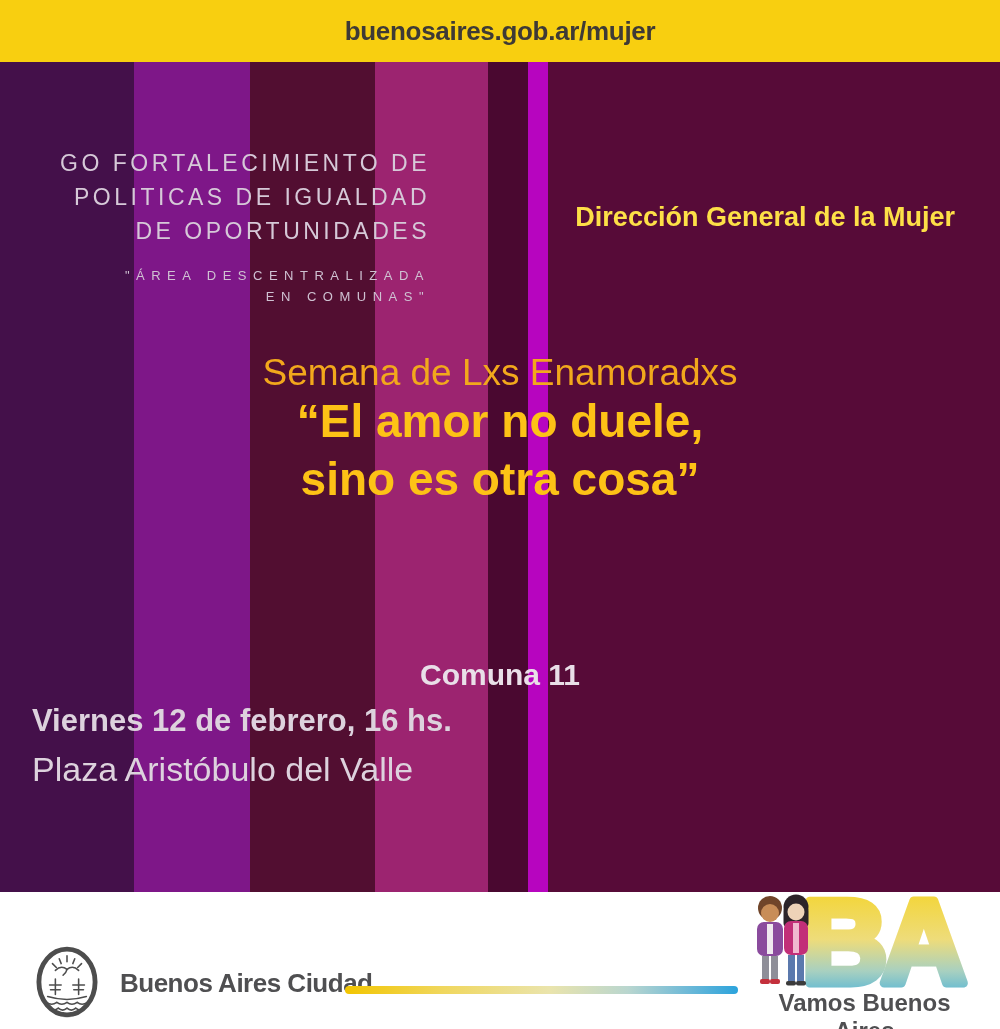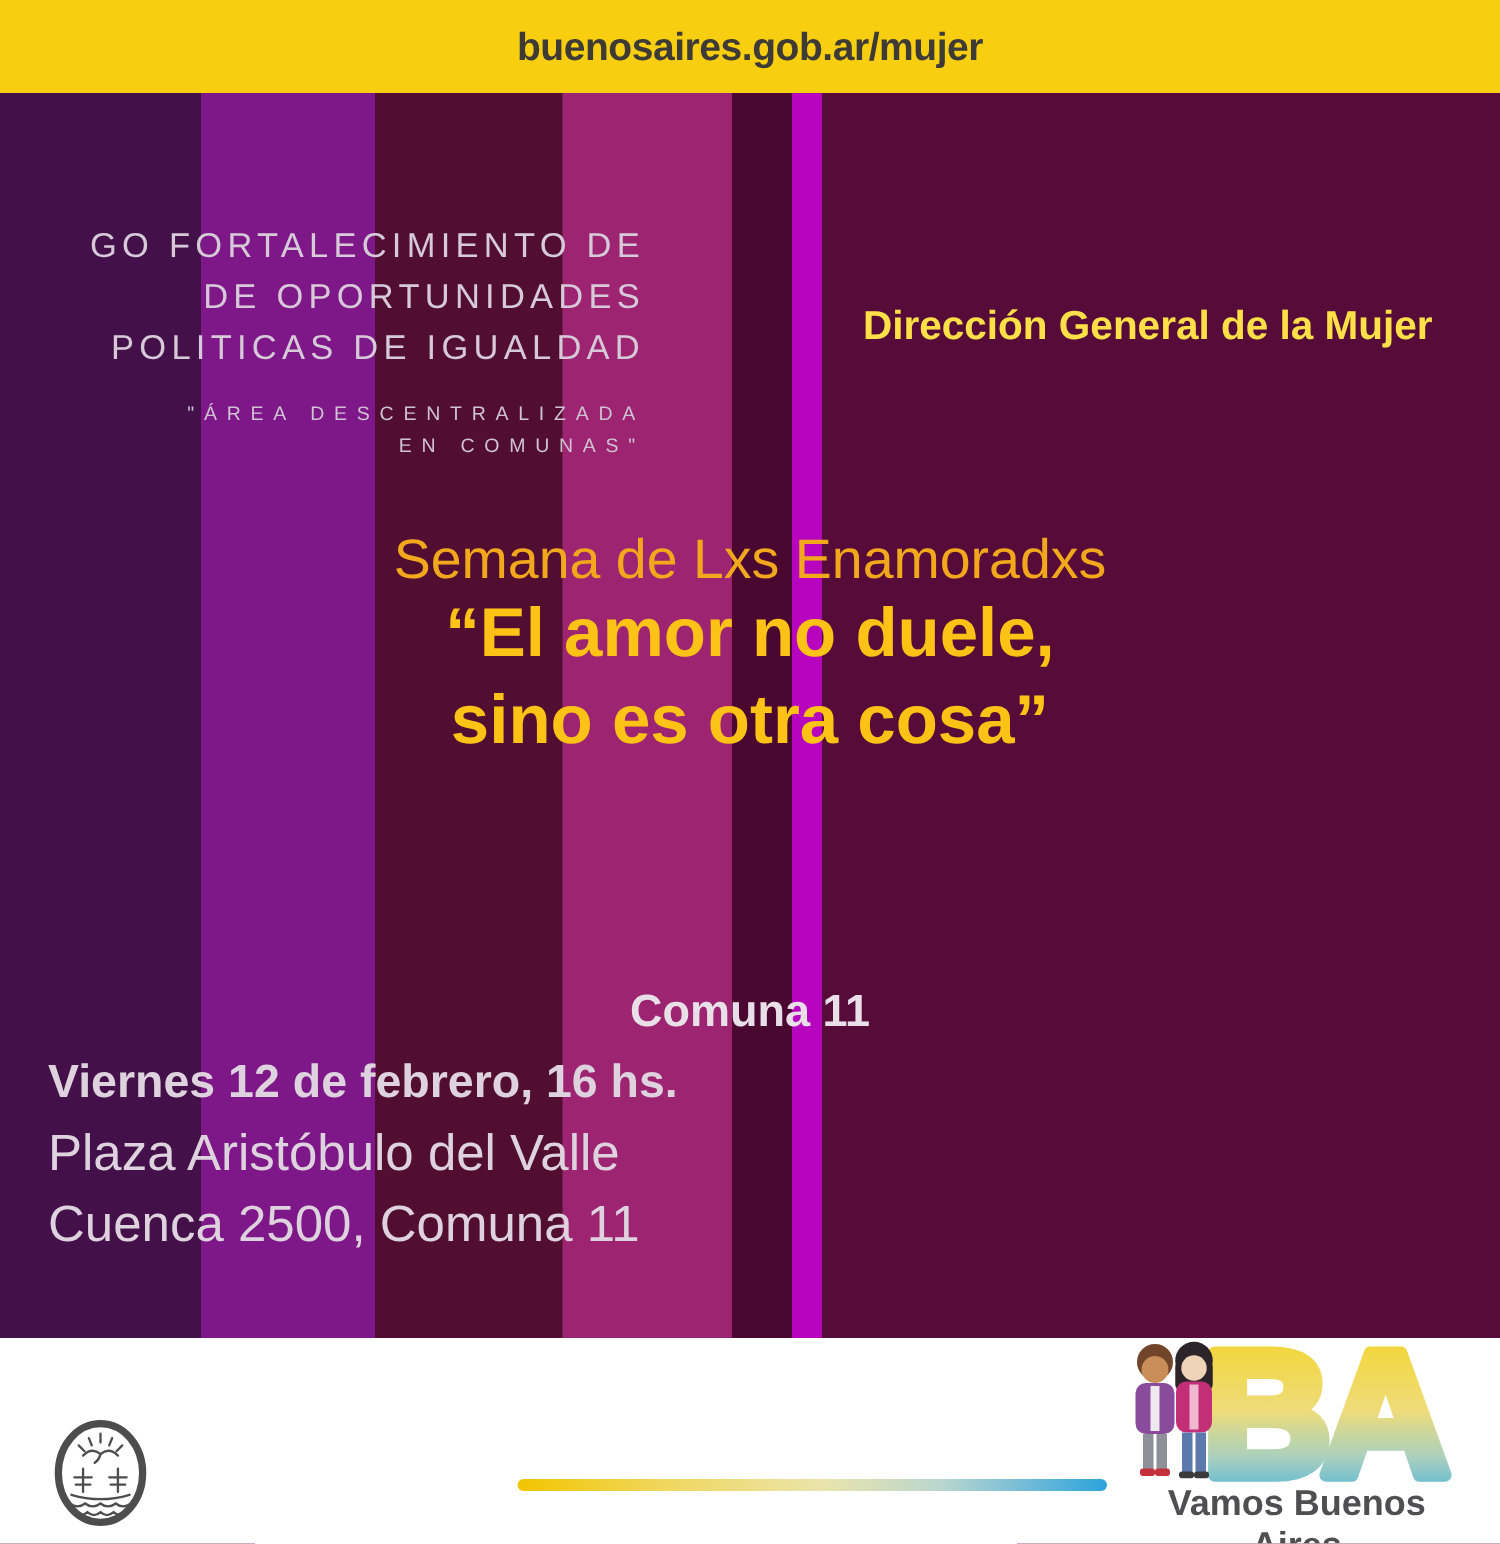--- a/index.html
+++ b/index.html
@@ -75,61 +75,61 @@
     <div class="stripe s1" style="background: rgb(68, 16, 74);"></div>
     <div class="stripe s2" style="background: rgb(126, 23, 136);"></div>
     <div class="stripe s3" style="background: rgb(82, 14, 49);"></div>
     <div class="stripe s4" style="background: rgb(156, 36, 112);"></div>
     <div class="stripe s5" style="background: rgb(74, 8, 48);"></div>
     <div class="stripe s6" style="background: rgb(183, 5, 191);"></div>
 
     <section class="program">
       <div class="program-title">
         <div>GO FORTALECIMIENTO DE</div>
+        <div>POLITICAS DE IGUALDAD</div>
         <div>DE OPORTUNIDADES</div>
-        <div>POLITICAS DE IGUALDAD</div>
       </div>
       <div class="program-subtitle">
         <div>"ÁREA DESCENTRALIZADA</div>
         <div>EN COMUNAS"</div>
       </div>
     </section>
 
     <div class="direccion">Dirección General de la Mujer</div>
 
     <div class="center-line kicker" style="color: rgb(242, 168, 28);">Semana de Lxs Enamoradxs</div>
     <div class="center-line quote q1" style="color: rgb(253, 194, 22);">“El amor no duele,</div>
     <div class="center-line quote q2" style="color: rgb(253, 194, 22);">sino es otra cosa”</div>
 
     <div class="center-line comuna">Comuna 11</div>
 
     <section class="details" style="color: rgb(221, 210, 221);">
       <div class="d1">Viernes 12 de febrero, 16 hs.</div>
       <div class="d2">Plaza Aristóbulo del Valle</div>
-      <div class="d3">Cuenca 2500, Comuna 11</div>
     </section>
   </main>
 
   <footer class="footer">
 
     <svg class="crest" width="62" height="72" viewBox="0 0 64 74">
       <ellipse cx="32" cy="37" rx="29" ry="34" fill="#ffffff" stroke="#4d4d4d" stroke-width="5"></ellipse>
       <g stroke="#4d4d4d" stroke-width="1.6" fill="none" stroke-linecap="round">
         <path d="M24 13 L26 18 M32 10 L32 16 M40 13 L38 18 M17 18 L21 22 M47 18 L43 22"></path>
         <path d="M20 25 Q 26 19 32 24 Q 38 19 44 25"></path>
         <path d="M32 24 Q 31 28 28 30"></path>
         <path d="M20 34 V 50 M14 40 H 26 M15 45 H 25"></path>
         <path d="M44 34 V 50 M38 40 H 50 M39 45 H 49"></path>
         <path d="M12 52 Q 32 58 52 52"></path>
         <path d="M11 58 q 5 4 10.5 0 q 5 4 10.5 0 q 5 4 10.5 0 q 5 4 10.5 0"></path>
         <path d="M14 64 q 4.5 4 9 0 q 4.5 4 9 0 q 4.5 4 9 0 q 4.5 4 9 0"></path>
         <path d="M20 69 q 4 3.5 8 0 q 4 3.5 8 0 q 4 3.5 8 0"></path>
       </g>
     </svg>
 
+    <span class="city" style="color: rgb(79, 79, 81);">Buenos Aires Ciudad</span>
 
     <div class="grad-line"></div>
 
     <svg class="ba-svg" width="220" height="100" viewBox="0 0 220 100">
       <defs>
         <linearGradient id="bagrad" x1="0" y1="0" x2="0" y2="1">
           <stop offset="0" stop-color="#f5d320"></stop>
           <stop offset="0.48" stop-color="#eedc7a"></stop>
           <stop offset="0.72" stop-color="#a8d0c0"></stop>
           <stop offset="1" stop-color="#2fa9e1"></stop>

